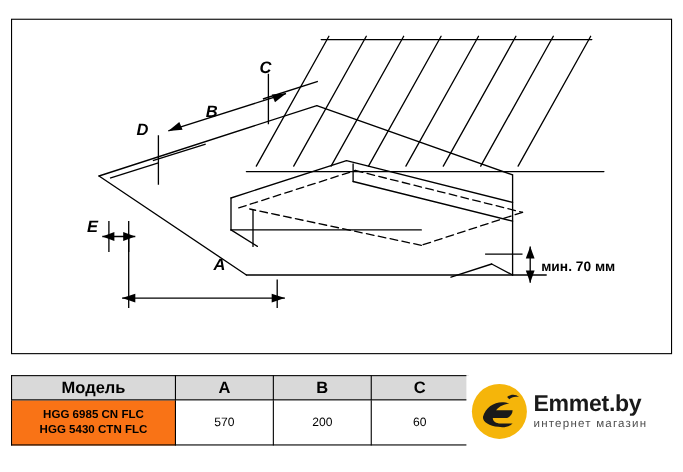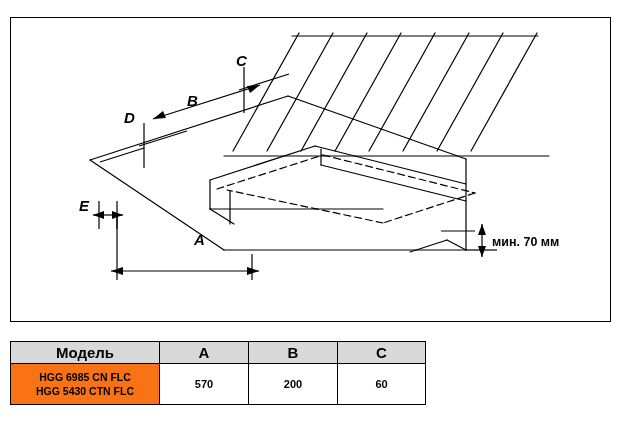--- a/index.html
+++ b/index.html
@@ -68,21 +68,21 @@
   }
   .spec-table td.model-cell {
     background: #f97316;
     height: 40px;
     line-height: 14px;
     font-size: 10.5px;
     padding: 0 4px;
   }
   .spec-table td.val-cell {
     background: #ffffff;
-    font-weight: bold;
+    font-weight: normal;
     font-size: 11px;
   }
   .col-model { width: 148px; }
   .col-a { width: 88px; }
   .col-b { width: 88px; }
   .col-c { width: 87px; }
 
   
   .logo-box {
     position: absolute;
@@ -243,14 +243,27 @@
           <div>HGG 6985 CN FLC</div>
           <div>HGG 5430 CTN FLC</div>
         </td>
         <td class="val-cell">570</td>
         <td class="val-cell">200</td>
         <td class="val-cell">60</td>
       </tr>
     </tbody>
   </table>
 
+  <div class="logo-box">
+    <div class="logo-mark">
+      <svg width="52" height="52" viewBox="0 0 52 52">
+        <circle cx="26" cy="26" r="25" fill="#f5b50a"></circle>
+        <path d="M11 31 C14 20, 26 15, 35 19 C31 19, 26 21, 23 25 L38 25 C38 28, 36 31, 33 32 L20 32 C20 35, 23 37, 27 37 L38 37 C35 40, 30 41, 25 40 C17 39, 11 36, 11 31 Z" fill="#1a1a1a"></path>
+        <path d="M33 13 C36 10, 41 10, 44 13 C40 12, 37 13, 35 15 Z" fill="#1a1a1a"></path>
+      </svg>
+    </div>
+    <div class="logo-text">
+      <div class="logo-title">Emmet.by</div>
+      <div class="logo-sub">интернет магазин</div>
+    </div>
+  </div>
 
 </div>
 
 </body></html>

